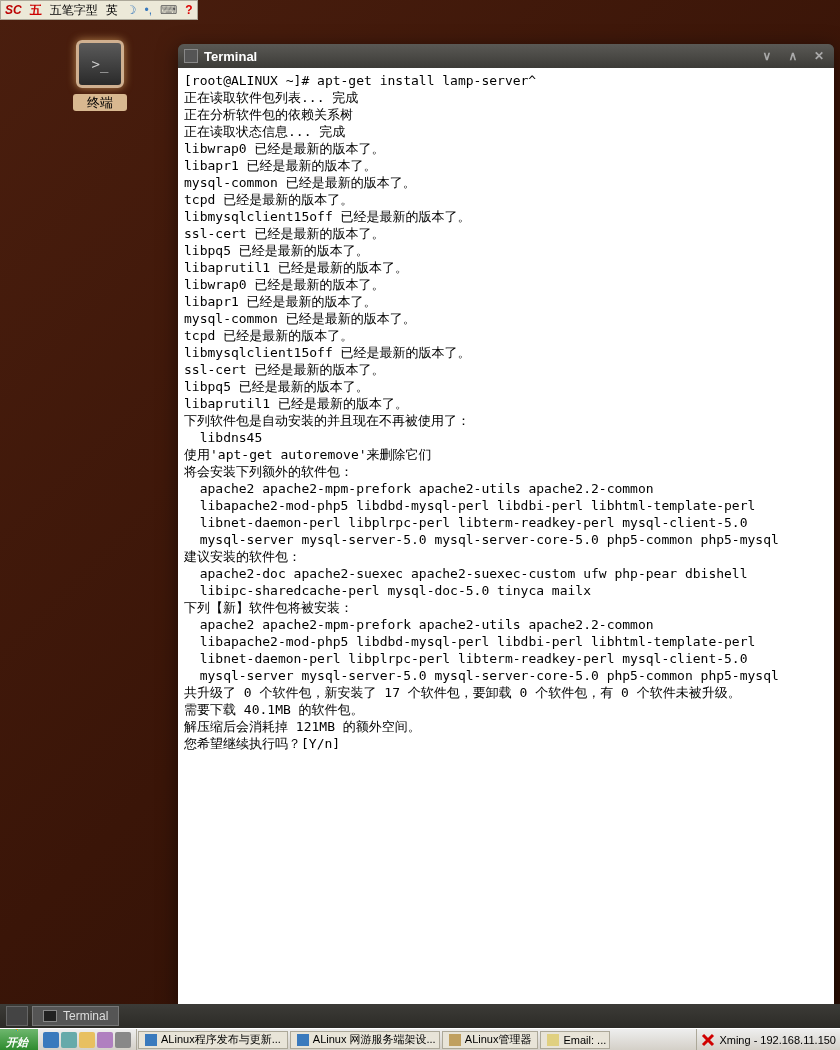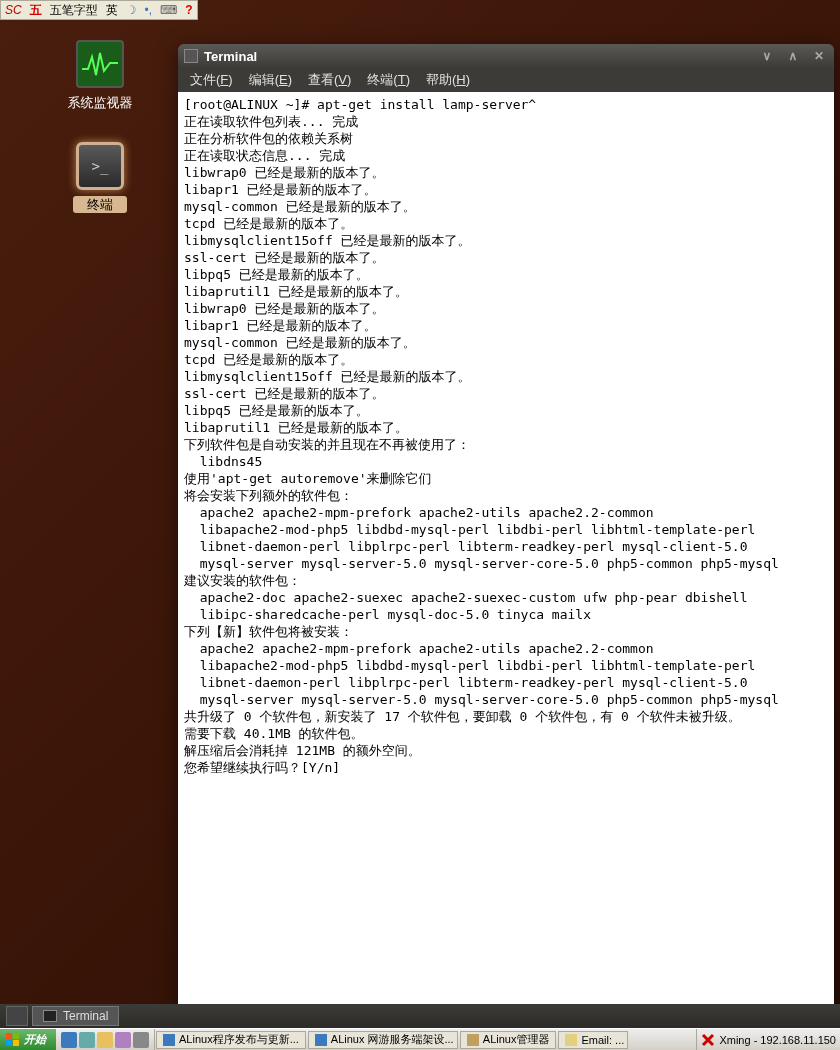--- a/index.html
+++ b/index.html
@@ -15,21 +15,21 @@
 .ime-bar {
   position: absolute; top: 0; left: 0;
   height: 20px; background: #ece9d8;
   display: flex; align-items: center;
   border: 1px solid #aca899;
   font-size: 12px;
 }
 .ime-item {
   padding: 0 4px; display: flex; align-items: center;
 }
-.scim-logo { color: #b00; font-style: italic; font-weight: normal; }
+.scim-logo { color: #b00; font-style: italic; font-weight: bold; }
 .wubi-icon { color: #c00; font-weight: bold; }
 
 
 .desktop { position: absolute; top: 40px; left: 40px; width: 120px; }
 .desktop-icon { text-align: center; margin-bottom: 30px; cursor: pointer; }
 .icon-box { width: 48px; height: 48px; margin: 0 auto 6px; display: flex; align-items: center; justify-content: center; border-radius: 4px; }
 .icon-label { color: #fff; font-size: 13px; }
 .icon-texteditor { background: #eee; border: 1px solid #999; }
 .icon-monitor { background: #1a5c1a; border: 2px solid #555; border-radius: 4px; }
 .icon-synaptic { background: #e89040; border-radius: 4px; }
@@ -90,20 +90,21 @@
   height: 22px; background: linear-gradient(#eee,#d4d0c8);
   border-top: 1px solid #fff;
   display: flex; align-items: center; font-size: 11px;
 }
 .start-btn {
   height: 100%; padding: 0 10px 0 6px;
   background: linear-gradient(#6eb76e,#2e8b2e);
   color: #fff; font-weight: bold; font-style: italic;
   display: flex; align-items: center; gap: 4px;
   cursor: pointer;
+  flex-direction: column;
 }
 .ql { height: 100%; display: flex; align-items: center; padding: 0 4px; border-right: 1px solid #aca899; }
 .ql-icon { width: 16px; height: 16px; margin: 0 1px; cursor: pointer; background: #7aa7d8; border-radius: 2px; }
 .tb-task {
   height: 18px; margin: 0 1px; padding: 0 6px;
   background: #e8e4d8; border: 1px solid #aca899;
   display: flex; align-items: center; gap: 4px;
   cursor: pointer; overflow: hidden; white-space: nowrap;
   max-width: 150px;
 }
@@ -127,49 +128,34 @@
   <span class="ime-item">五笔字型</span>
   <span class="ime-item">英</span>
   <span class="ime-item" style="color:#3a7abd">☽</span>
   <span class="ime-item" style="color:#3a7abd">•,</span>
   <span class="ime-item" style="color:#555">⌨</span>
   <span class="ime-item" style="color:#d00;font-weight:bold">?</span>
 </div>
 
 <div class="desktop">
   <div class="desktop-icon">
-    <div class="icon-box icon-monitor">
-      <svg width="40" height="30" viewBox="0 0 40 30">
-          <polyline points="2,20 8,20 12,8 16,26 20,4 24,22 30,14 38,14" fill="none" stroke="#5f5" stroke-width="2"></polyline>
-        </svg>
-    </div>
-    <div class="icon-label">系统监视器</div>
-  </div>
-  <div class="desktop-icon">
     <div class="icon-box icon-terminal"></div>
     <div class="icon-label"><span class="icon-terminal-sel">终端</span></div>
   </div>
 </div>
 
 <div class="terminal-window">
   <div class="titlebar">
     <div class="titlebar-icon"></div>
     <span>Terminal</span>
     <div class="title-controls">
       <div class="title-btn">∨</div>
       <div class="title-btn">∧</div>
       <div class="title-btn">✕</div>
     </div>
-  </div>
-  <div class="menubar">
-    <span class="menu-item">文件(<u>F</u>)</span>
-    <span class="menu-item">编辑(<u>E</u>)</span>
-    <span class="menu-item">查看(<u>V</u>)</span>
-    <span class="menu-item">终端(<u>T</u>)</span>
-    <span class="menu-item">帮助(<u>H</u>)</span>
   </div>
   <div class="terminal-body">[root@ALINUX ~]# apt-get install lamp-server^
 正在读取软件包列表... 完成
 正在分析软件包的依赖关系树
 正在读取状态信息... 完成
 libwrap0 已经是最新的版本了。
 libapr1 已经是最新的版本了。
 mysql-common 已经是最新的版本了。
 tcpd 已经是最新的版本了。
 libmysqlclient15off 已经是最新的版本了。

